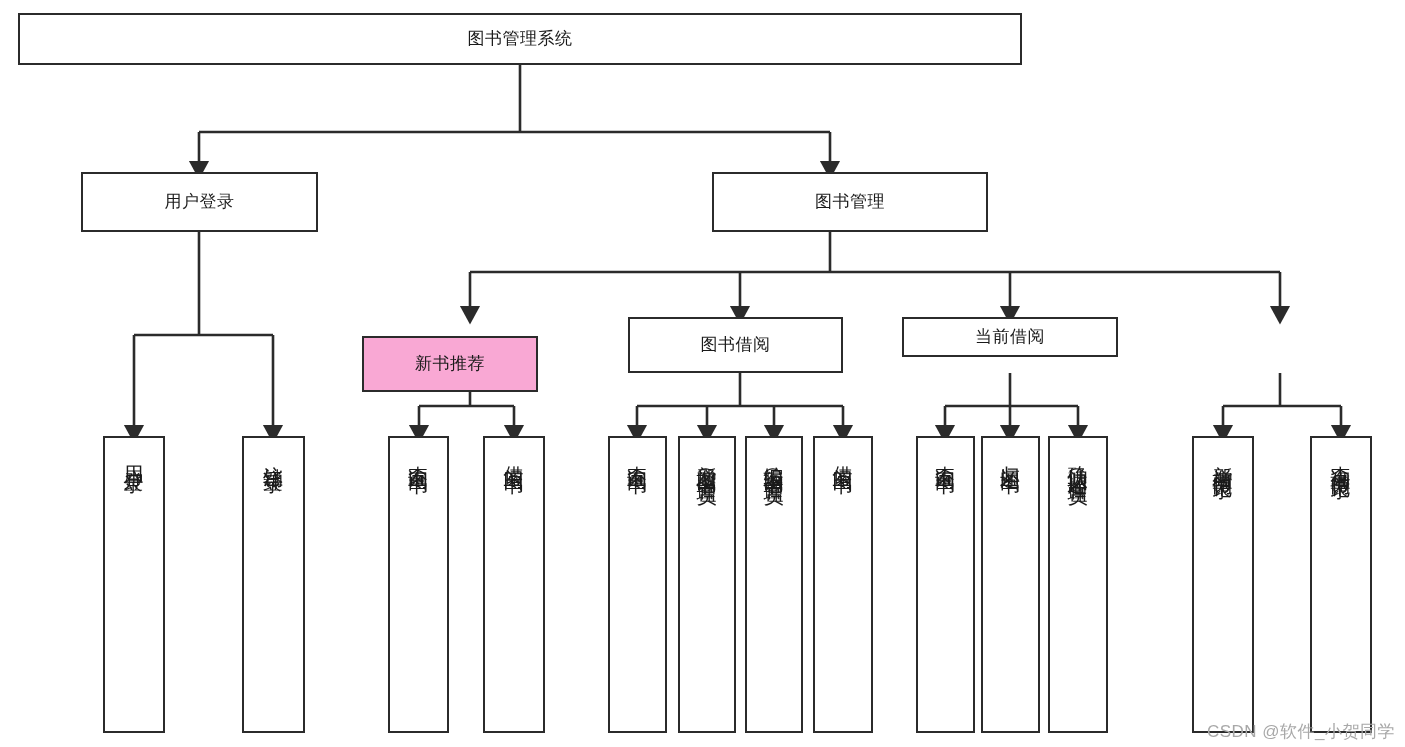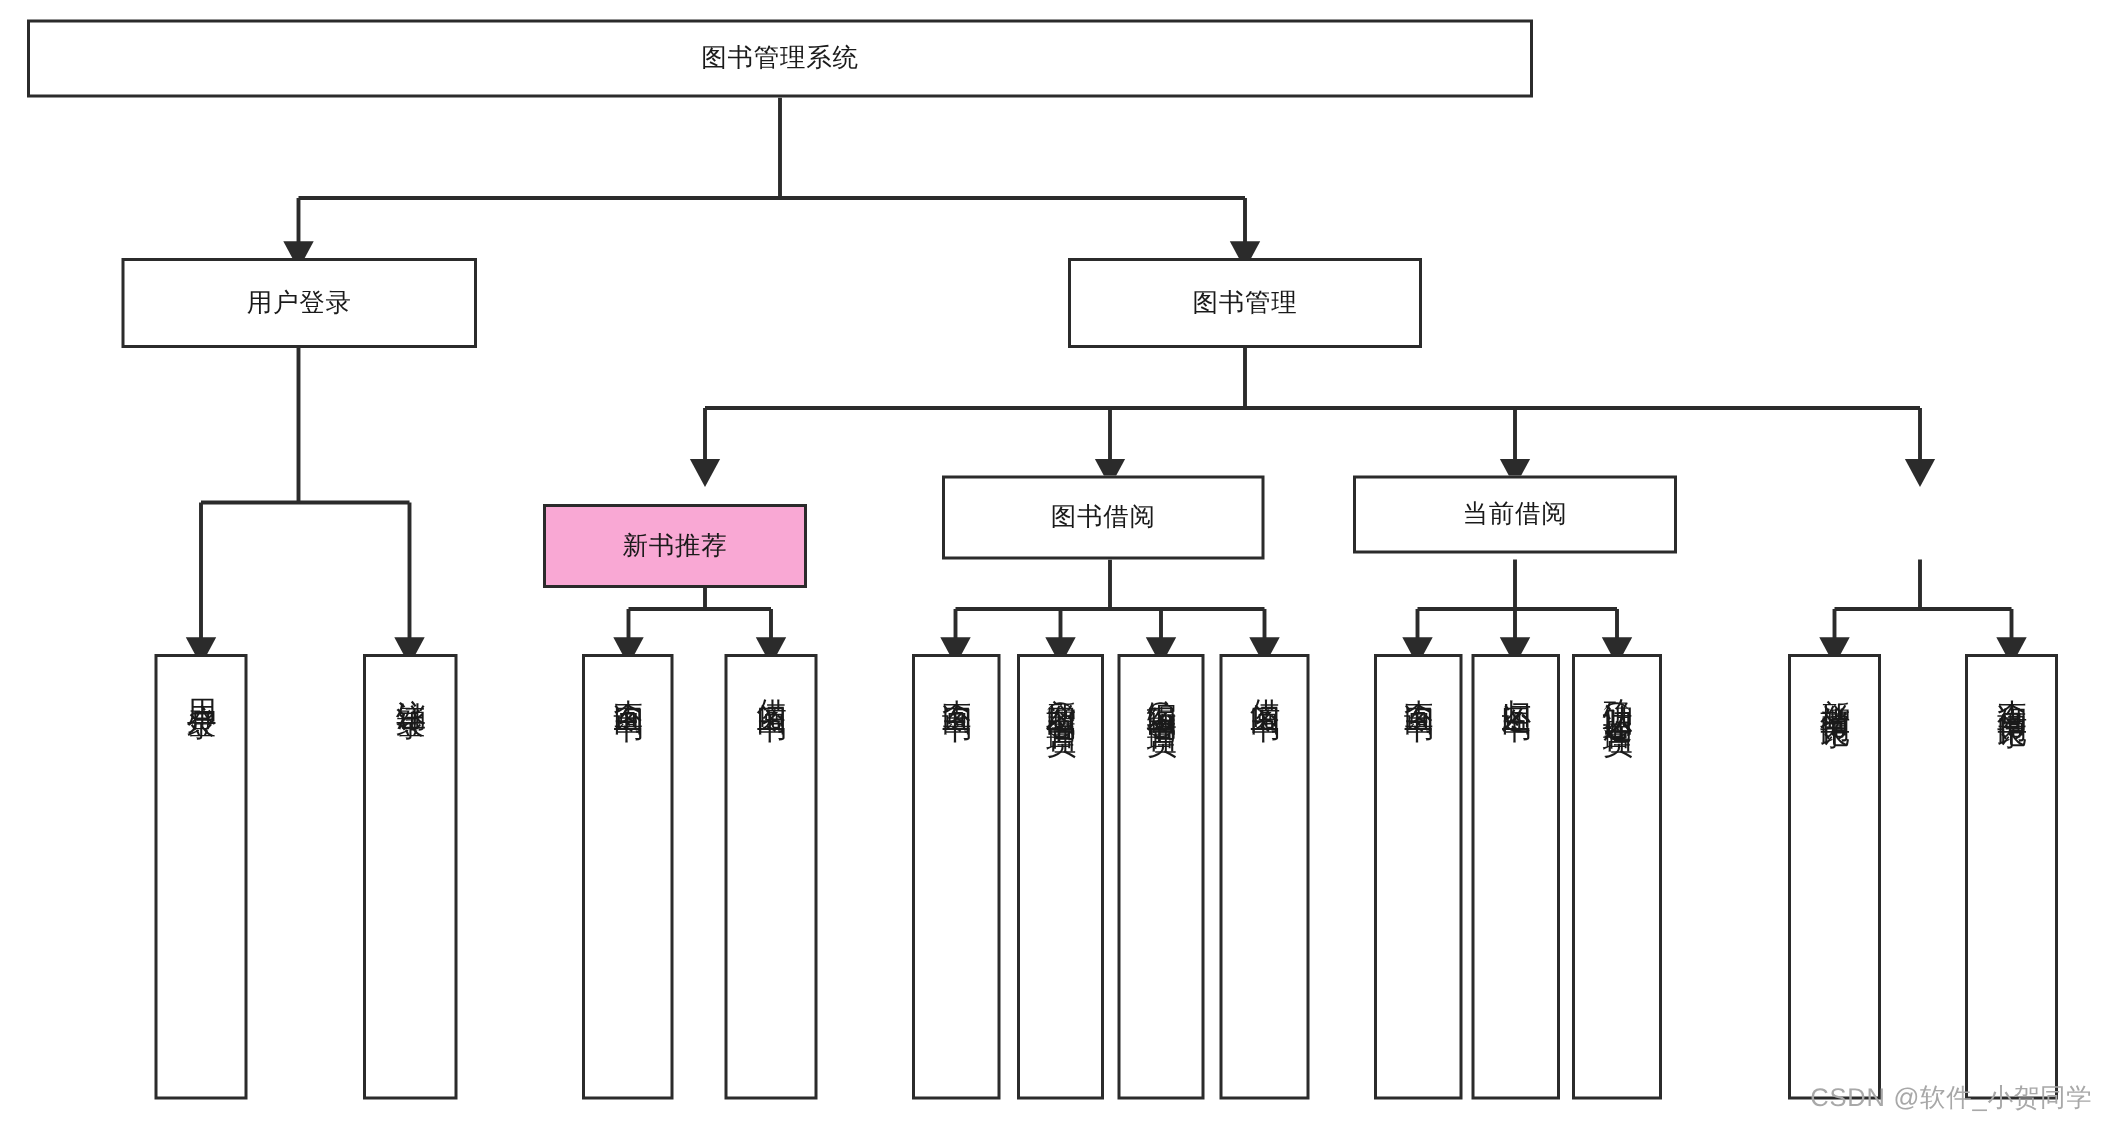--- a/index.html
+++ b/index.html
@@ -125,31 +125,31 @@
     </g>
   </svg>
 
   <div class="node-box" style="left: 18px; top: 13px; width: 1004px; height: 52px; border-color: rgb(43, 43, 43); background: rgb(255, 255, 255);">
     <span class="node-label" style="color: rgb(26, 26, 26);">图书管理系统</span>
   </div>
 
   <div class="node-box" style="left: 81px; top: 172px; width: 237px; height: 60px; border-color: rgb(43, 43, 43); background: rgb(255, 255, 255);">
     <span class="node-label" style="color: rgb(26, 26, 26);">用户登录</span>
   </div>
-  <div class="node-box" style="left: 712px; top: 172px; width: 236px; height: 60px; border-color: rgb(43, 43, 43); background: rgb(255, 255, 255);">
+  <div class="node-box" style="left: 712px; top: 172px; width: 276px; height: 60px; border-color: rgb(43, 43, 43); background: rgb(255, 255, 255);">
     <span class="node-label" style="color: rgb(26, 26, 26);">图书管理</span>
   </div>
 
   <div class="node-box" style="left: 362px; top: 317px; width: 176px; height: 56px; border-color: rgb(43, 43, 43); background: #f9a8d4; margin-top: 19px;">
     <span class="node-label" style="color: rgb(26, 26, 26);">新书推荐</span>
   </div>
   <div class="node-box" style="left: 628px; top: 317px; width: 215px; height: 56px; border-color: rgb(43, 43, 43); background: rgb(255, 255, 255);">
     <span class="node-label" style="color: rgb(26, 26, 26);">图书借阅</span>
   </div>
-  <div class="node-box" style="left: 902px; top: 317px; width: 216px; height: 52px; border-color: rgb(43, 43, 43); background: rgb(255, 255, 255);">
+  <div class="node-box" style="left: 902px; top: 317px; width: 216px; height: 40px; border-color: rgb(43, 43, 43); background: rgb(255, 255, 255);">
     <span class="node-label" style="color: rgb(26, 26, 26);">当前借阅</span>
   </div>
 
   <div class="node-box vertical" style="left: 103px; top: 436px; width: 62px; height: 297px; border-color: rgb(43, 43, 43); background: rgb(255, 255, 255);">
     <span class="node-label" style="color: rgb(26, 26, 26);">用户登录</span>
   </div>
   <div class="node-box vertical" style="left: 242px; top: 436px; width: 63px; height: 297px; border-color: rgb(43, 43, 43); background: rgb(255, 255, 255);">
     <span class="node-label" style="color: rgb(26, 26, 26);">注销登录</span>
   </div>
   <div class="node-box vertical" style="left: 388px; top: 436px; width: 61px; height: 297px; border-color: rgb(43, 43, 43); background: rgb(255, 255, 255);">

